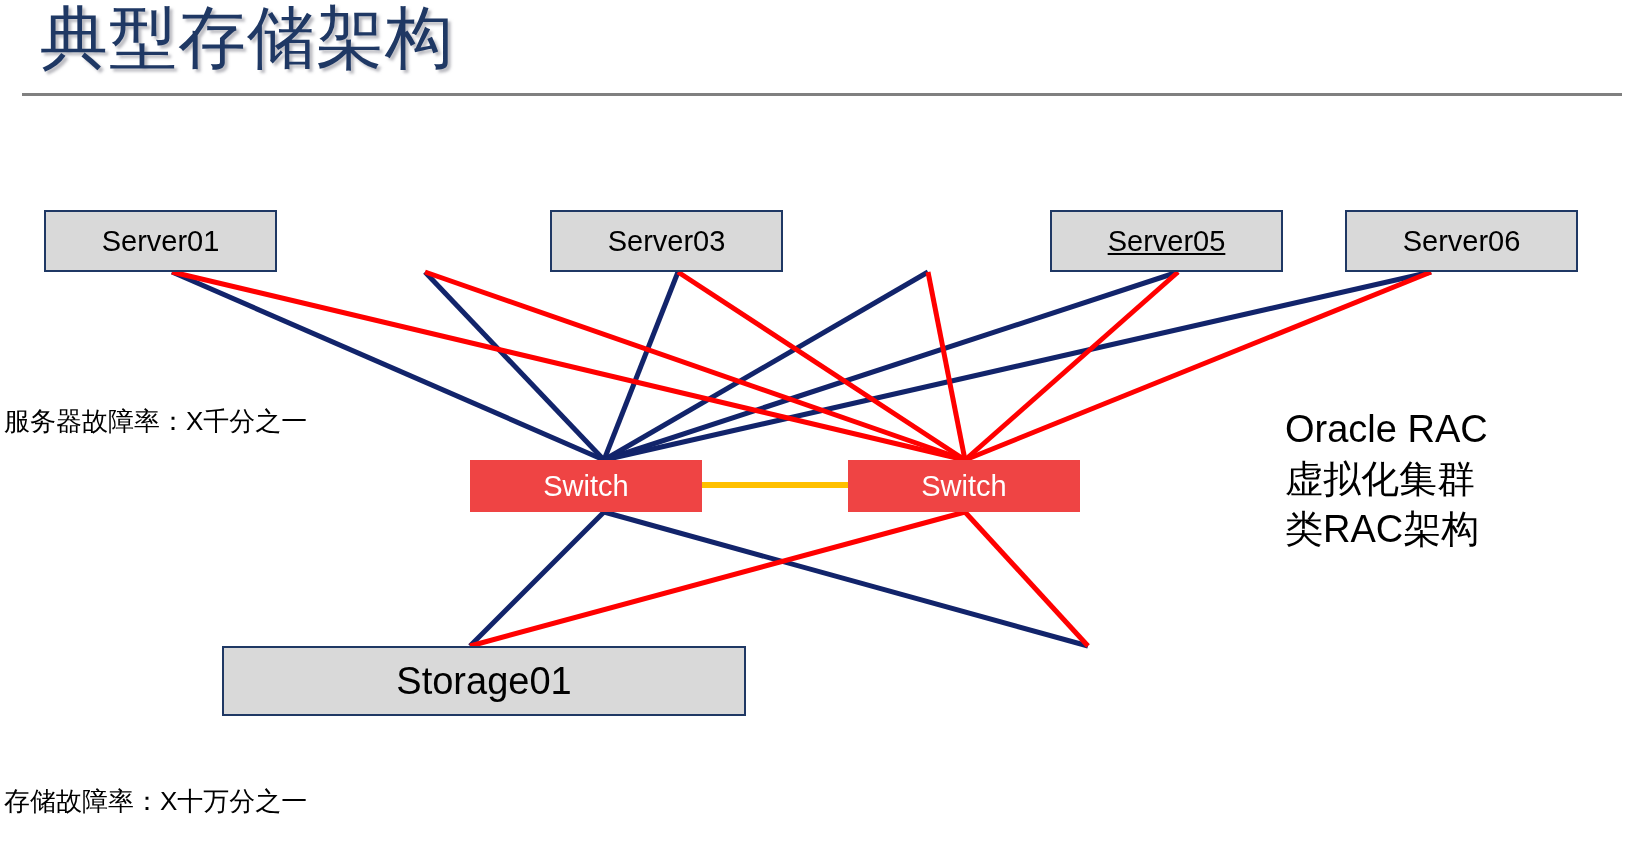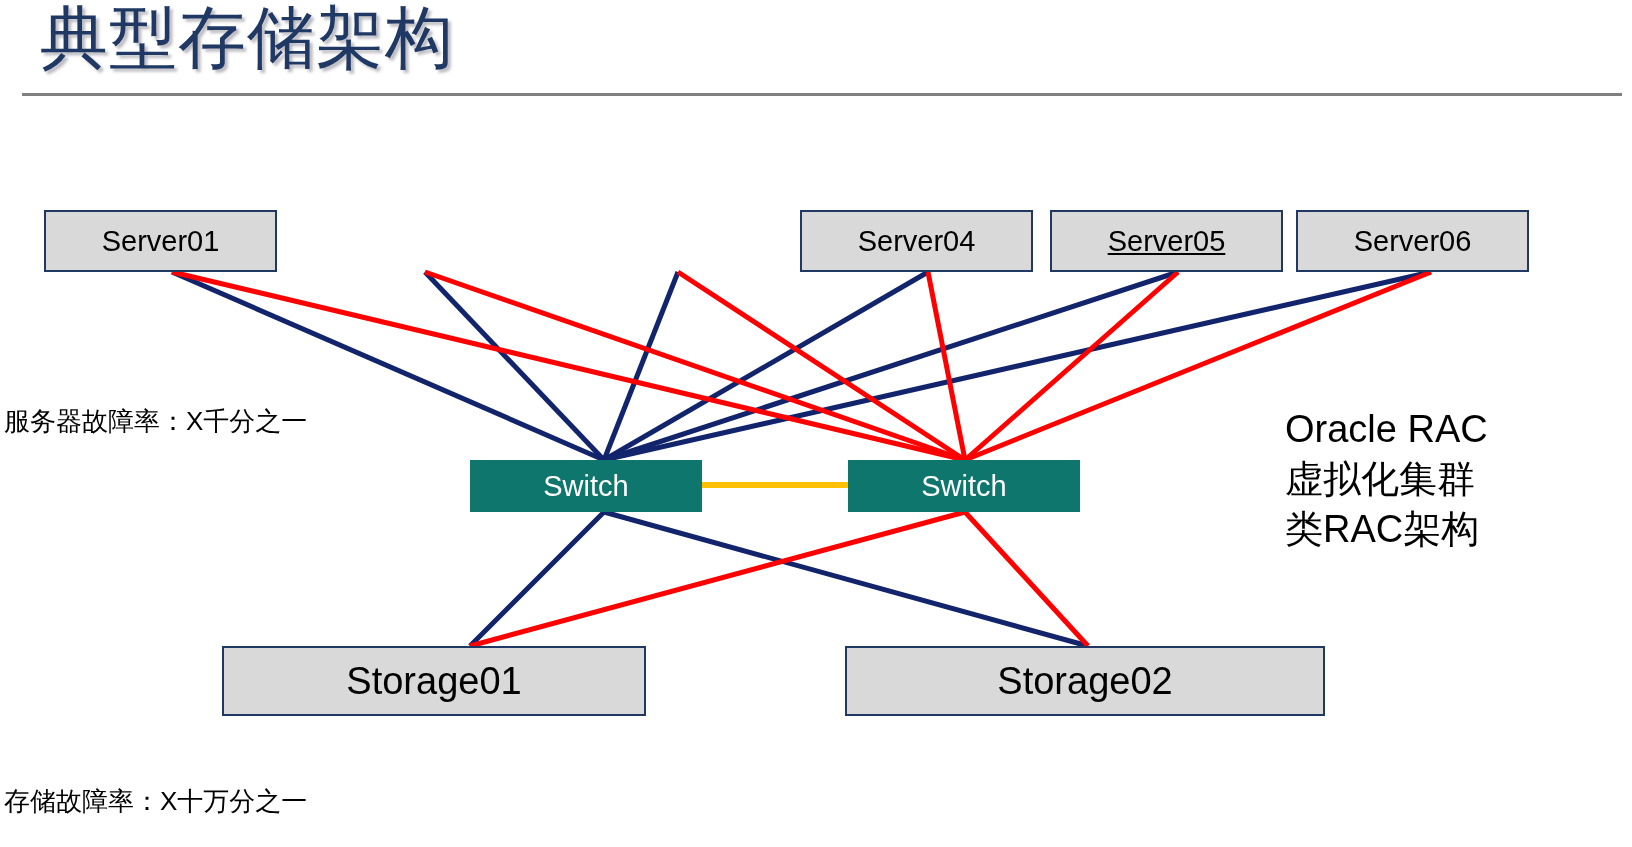--- a/index.html
+++ b/index.html
@@ -62,21 +62,21 @@
   .server {
     background: #d9d9d9;
     border: 2px solid #1f3864;
     font-size: 29px;
     color: #000000;
     height: 62px;
     width: 233px;
     top: 210px;
   }
   .switch {
-    background: #0f766e;
+    background: #ef4444;
     border: none;
     color: #ffffff;
     font-size: 29px;
     height: 52px;
     top: 460px;
   }
   .storage {
     background: #d9d9d9;
     border: 2px solid #1f3864;
     font-size: 38px;
@@ -139,29 +139,28 @@
 
     <g>
       <line x1="604" y1="512" x2="470" y2="646" stroke="#12246b" stroke-width="5"></line>
       <line x1="604" y1="512" x2="1088" y2="646" stroke="#12246b" stroke-width="5"></line>
       <line x1="965" y1="512" x2="470" y2="646" stroke="#ff0000" stroke-width="5"></line>
       <line x1="965" y1="512" x2="1088" y2="646" stroke="#ff0000" stroke-width="5"></line>
     </g>
   </svg>
 
   <div class="node server" style="left:44px;">Server01</div>
-  <div class="node server" style="left:800px;">Server04</div>
+  <div class="node server" style="left:550px;">Server03</div>
   <div class="node server" style="left:1050px;text-decoration:underline;">Server05</div>
-  <div class="node server" style="left:1296px;">Server06</div>
+  <div class="node server" style="left:1345px;">Server06</div>
 
   <div class="node switch" style="left:470px; width:232px;">Switch</div>
   <div class="node switch" style="left:848px; width:232px;">Switch</div>
 
-  <div class="node storage" style="left:222px; width:424px;">Storage01</div>
-  <div class="node storage" style="left:845px; width:480px;">Storage02</div>
+  <div class="node storage" style="left:222px; width:524px;">Storage01</div>
 
   <div class="note" id="note-server-failure">服务器故障率：X千分之一</div>
   <div class="note" id="note-storage-failure">存储故障率：X十万分之一</div>
 
   <div id="cluster-note">
     <div>Oracle RAC</div>
     <div>虚拟化集群</div>
     <div>类RAC架构</div>
   </div>
 

